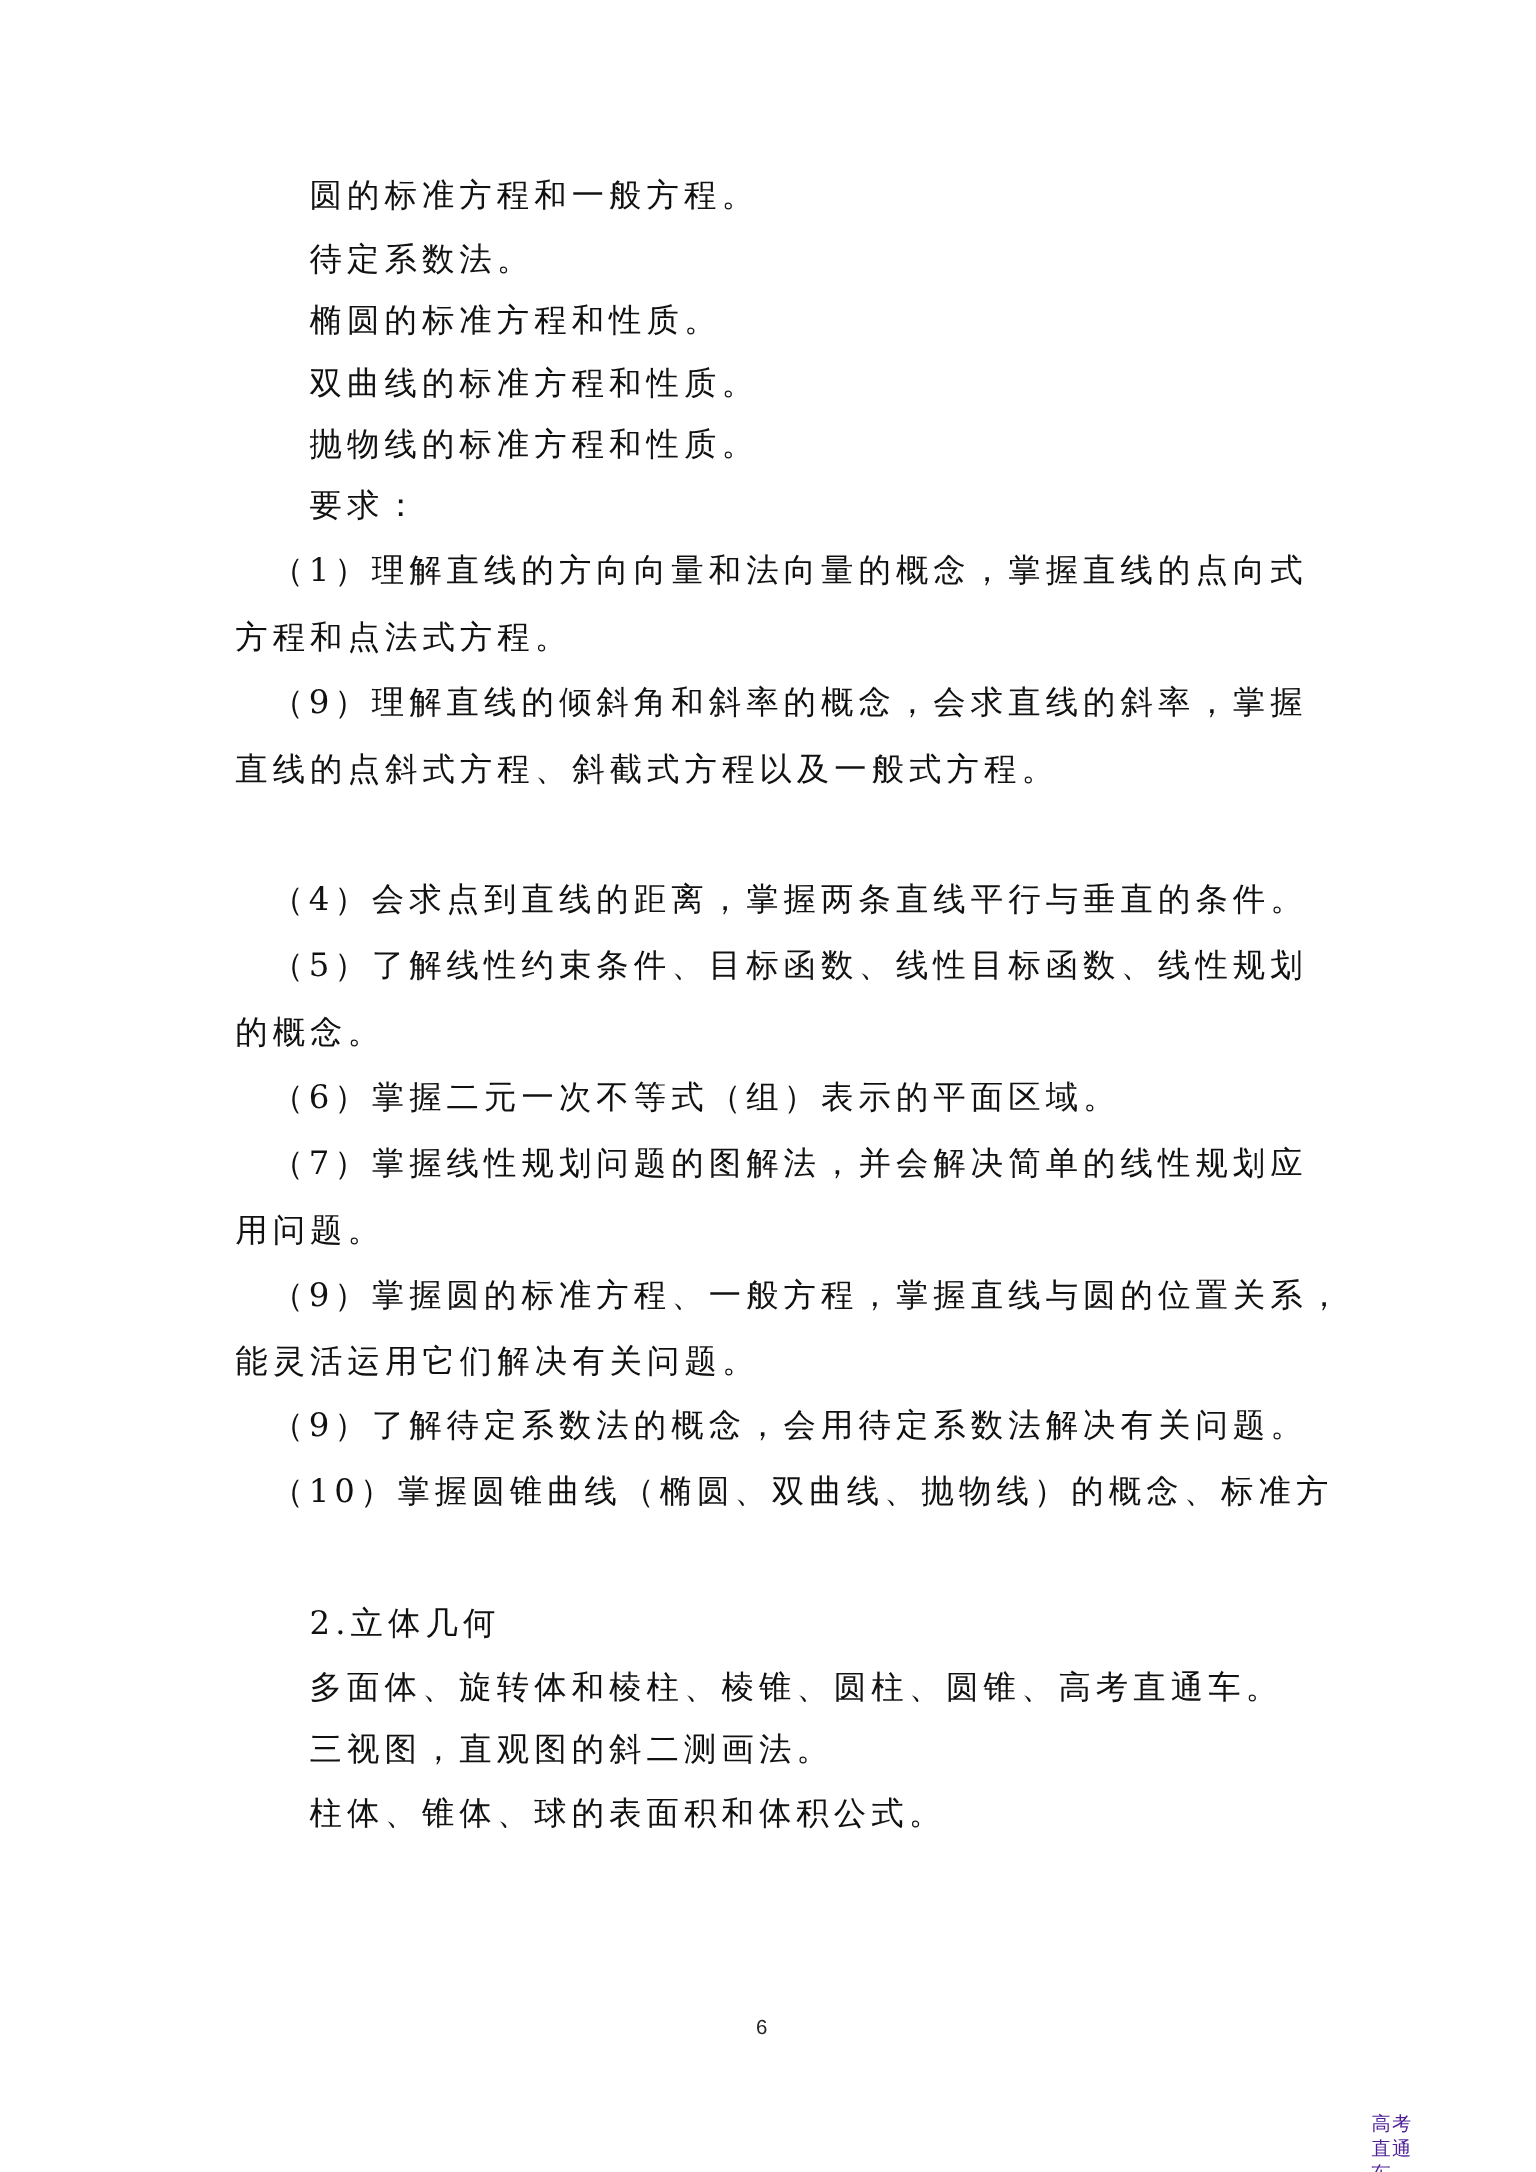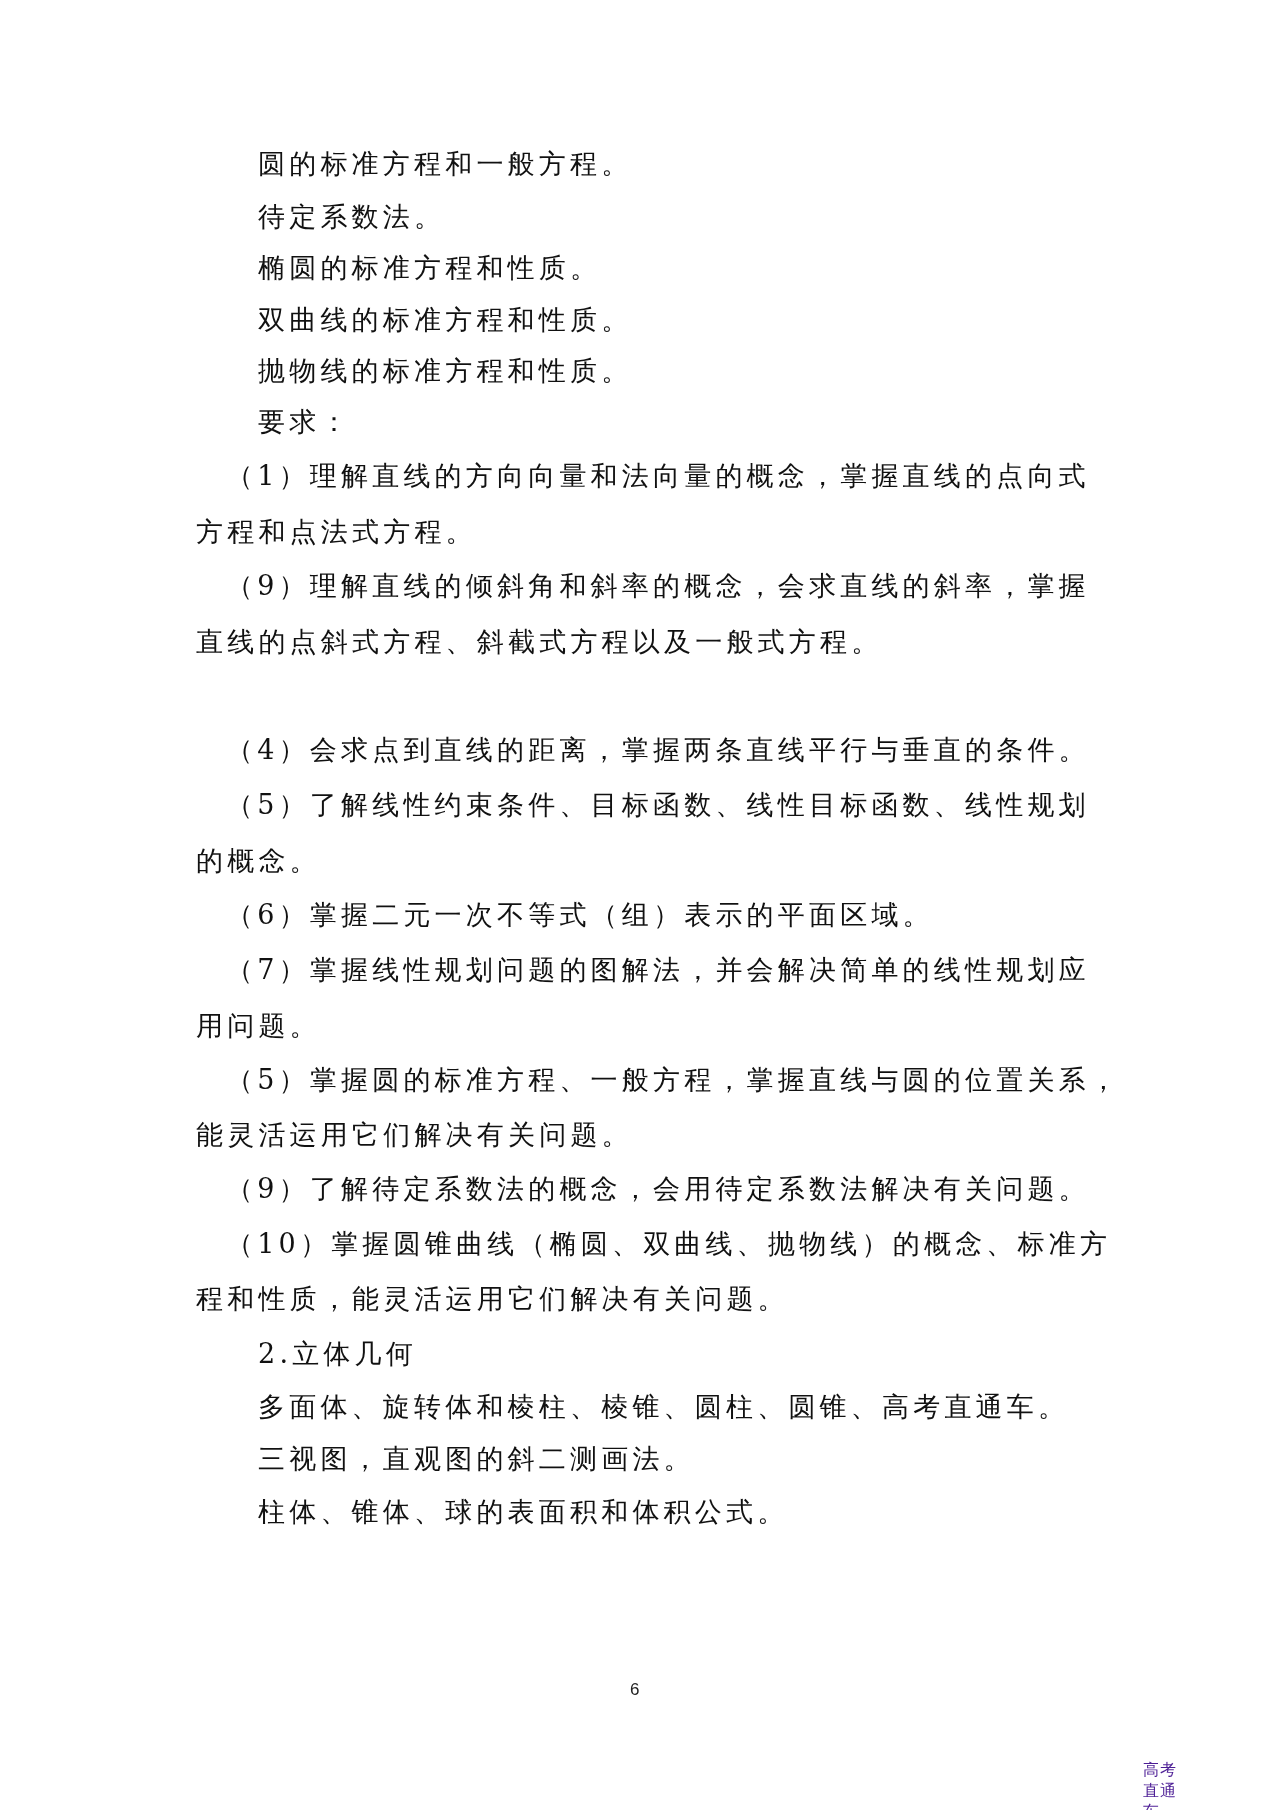--- a/index.html
+++ b/index.html
@@ -72,27 +72,26 @@
   <div class="line indent" style="top:732px; left:226px">（4）会求点到直线的距离，掌握两条直线平行与垂直的条件。</div>
 
   <div class="line indent" style="top:787px; left:226px">（5）了解线性约束条件、目标函数、线性目标函数、线性规划</div>
   <div class="line" style="top:843px">的概念。</div>
 
   <div class="line indent" style="top:897px; left:226px">（6）掌握二元一次不等式（组）表示的平面区域。</div>
 
   <div class="line indent" style="top:952px; left:226px">（7）掌握线性规划问题的图解法，并会解决简单的线性规划应</div>
   <div class="line" style="top:1008px">用问题。</div>
 
-  <div class="line indent" style="top:1062px; left:226px">（5）掌握圆的标准方程、一般方程，掌握直线与圆的位置关系，</div>
+  <div class="line indent" style="top:1062px; left:226px">（9）掌握圆的标准方程、一般方程，掌握直线与圆的位置关系，</div>
   <div class="line" style="top:1117px">能灵活运用它们解决有关问题。</div>
 
   <div class="line indent" style="top:1171px; left:226px">（9）了解待定系数法的概念，会用待定系数法解决有关问题。</div>
 
   <div class="line indent" style="top:1226px; left:226px">（10）掌握圆锥曲线（椭圆、双曲线、抛物线）的概念、标准方</div>
-  <div class="line" style="top:1281px">程和性质，能灵活运用它们解决有关问题。</div>
 
   <div class="line indent" style="top:1336px">2.立体几何</div>
   <div class="line indent" style="top:1389px">多面体、旋转体和棱柱、棱锥、圆柱、圆锥、高考直通车。</div>
   <div class="line indent" style="top:1494px">柱体、锥体、球的表面积和体积公式。</div>
   <div class="line indent" style="top:1441px">三视图，直观图的斜二测画法。</div>
 
   <div class="page-number">6</div>
 
   <div class="watermark">高考直通车</div>
 </div>

